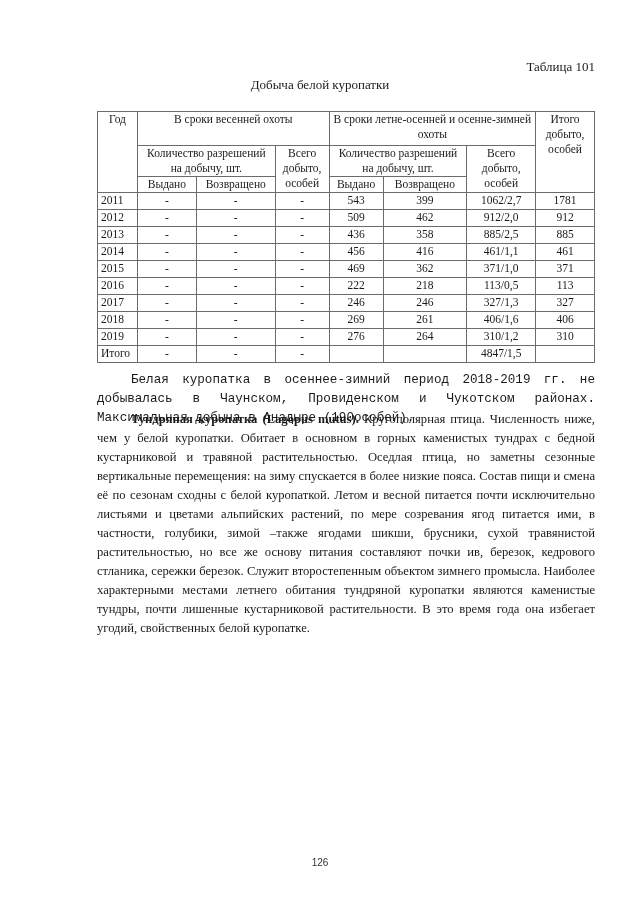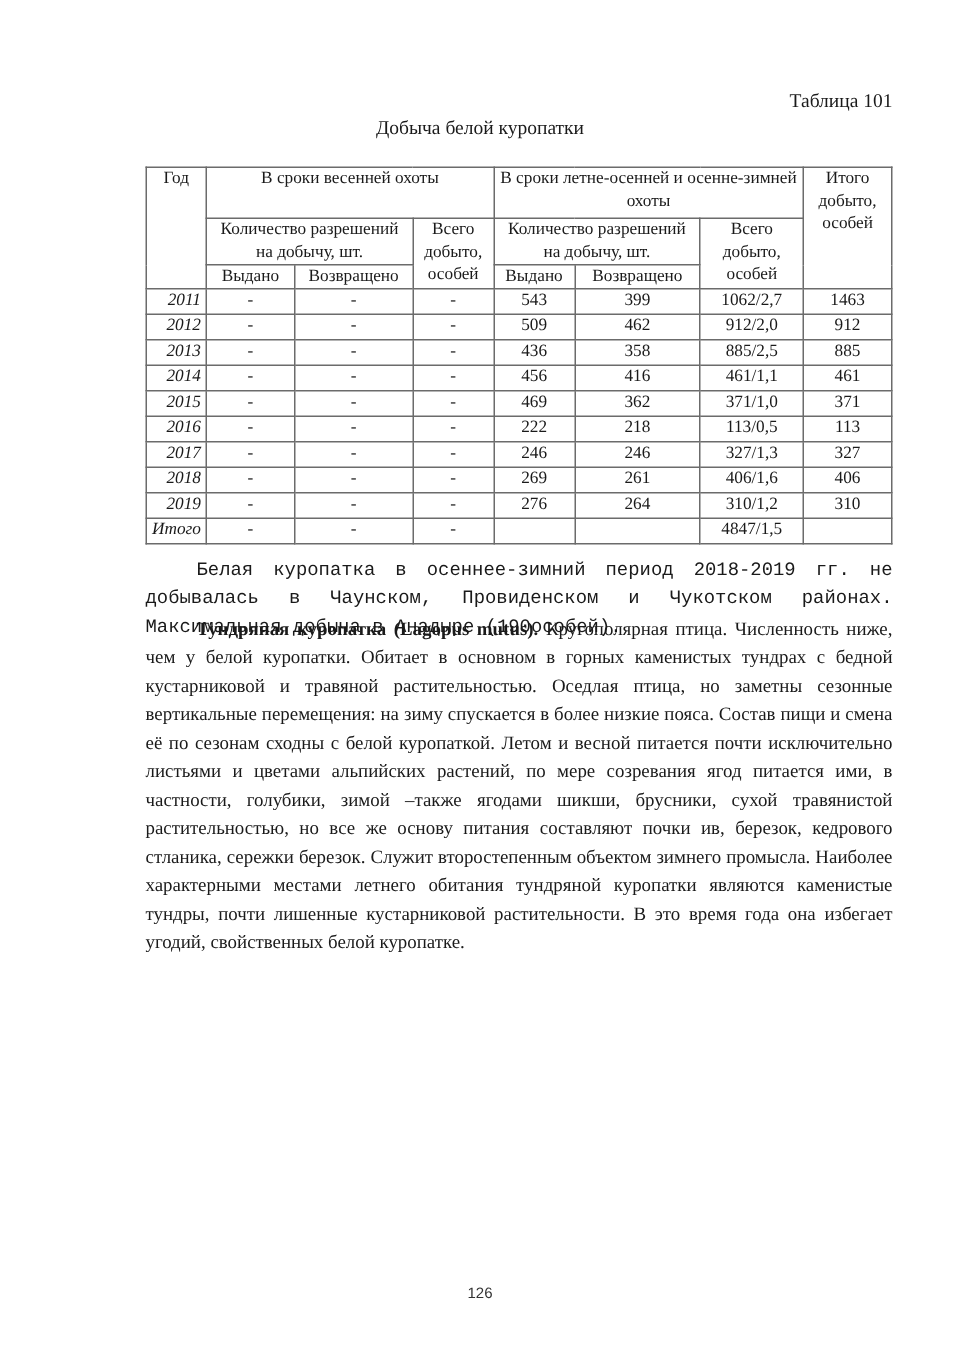--- a/index.html
+++ b/index.html
@@ -7,21 +7,21 @@
          font-family: "Liberation Serif", serif; color: #1a1a1a; }
   .table-label { position: absolute; right: 45px; top: 59px; font-size: 13px; }
   .table-title { position: absolute; left: 0; width: 100%; text-align: center; top: 77px; font-size: 13px; }
   table.harvest { position: absolute; left: 97px; top: 111px; width: 498px;
                   border-collapse: collapse; font-size: 11.5px; line-height: 15px; }
   table.harvest td, table.harvest th { border: 1px solid #6b6b6b; padding: 0 3px; font-weight: normal; vertical-align: top; }
   table.harvest th { text-align: center; }
   table.harvest td { height: 16px; }
   td.c { text-align: center; }
   td.r { text-align: center; }
-  td.year { text-align: right; font-style: italic; }
+  td.year { text-align: left; }
   .para { position: absolute; left: 97px; width: 498px; font-size: 12.6px; line-height: 19px; text-align: justify; }
   .para p { margin: 0; text-indent: 34px; }
   .para1 { top: 371px; font-family: Liberation Mono, monospace; }
   .para2 { top: 410px; }
   .bi { font-weight: bold; }
   .b { font-weight: bold; }
   .page-number { position: absolute; left: 0; width: 100%; text-align: center; top: 857px;
                  font-family: Liberation Sans, sans-serif; font-size: 10px; color: #333; }
 </style>
 </head>
@@ -63,21 +63,21 @@
   </thead>
   <tbody id="table-body">
       <tr>
         <td class="year">2011</td>
         <td class="c">-</td>
         <td class="c">-</td>
         <td class="c">-</td>
         <td class="r">543</td>
         <td class="r">399</td>
         <td class="r">1062/2,7</td>
-        <td class="r">1463</td>
+        <td class="r">1781</td>
       </tr>
       <tr>
         <td class="year">2012</td>
         <td class="c">-</td>
         <td class="c">-</td>
         <td class="c">-</td>
         <td class="r">509</td>
         <td class="r">462</td>
         <td class="r">912/2,0</td>
         <td class="r">912</td>

